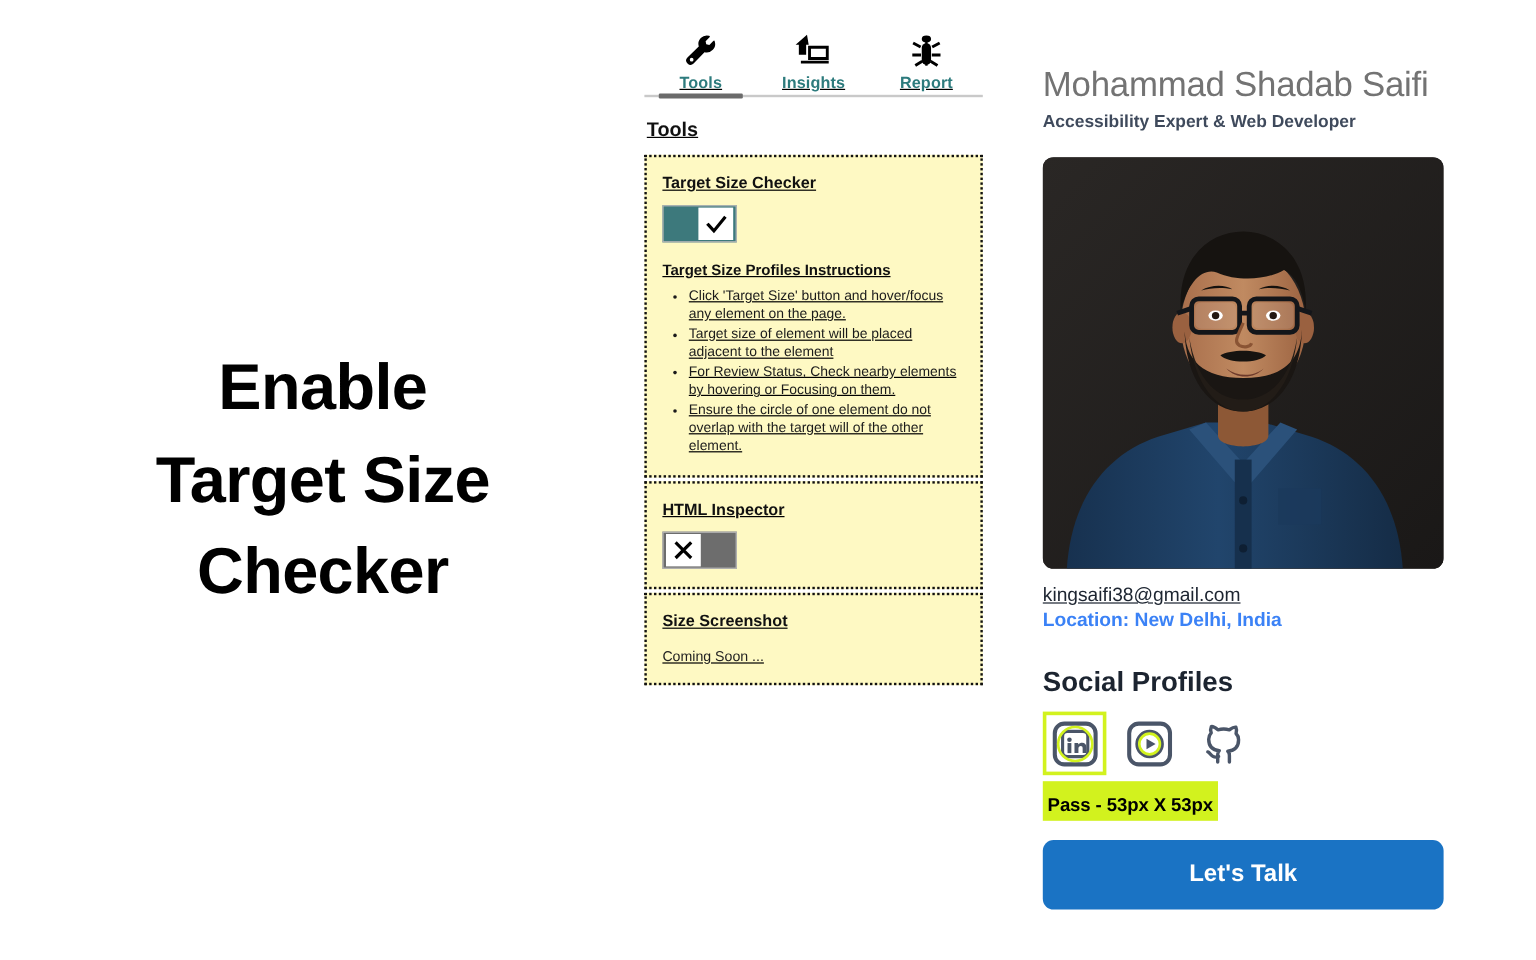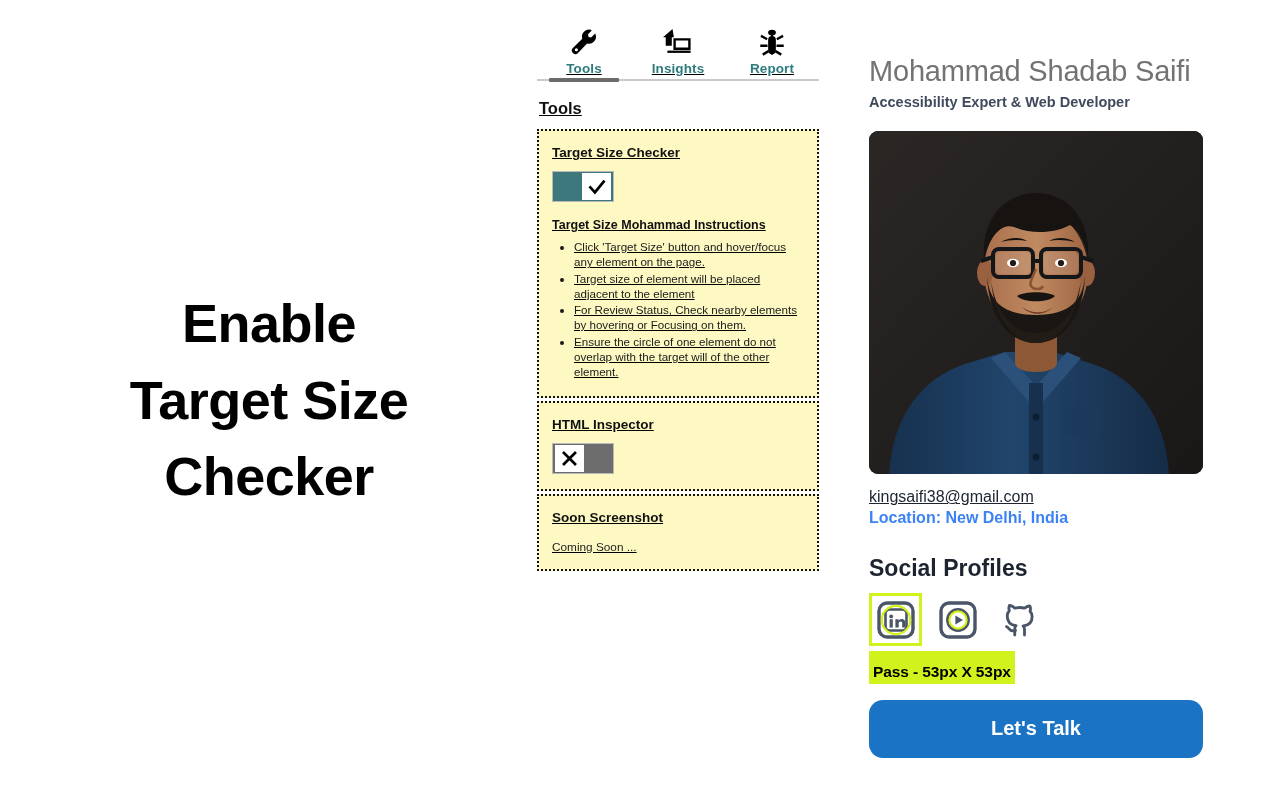--- a/index.html
+++ b/index.html
@@ -145,21 +145,21 @@
     display: inline-block; margin-top: 5px;
     background: #d2f21e; color: #000000;
     font-size: 15.5px; font-weight: 700;
     padding: 12px 4px 3px 4px;
     letter-spacing: -0.1px;
   }
 
   .cta {
     display: block; width: 334px; margin-top: 16px;
     background: #1a73c4; color: #ffffff;
-    border: none; border-radius: 14px;
+    border: none; border-radius: 9px;
     font-family: "Liberation Sans", sans-serif;
     font-size: 20px; font-weight: 700;
     padding: 17px 0 18px 0;
     cursor: pointer; text-align: center;
   }
 </style>
 </head>
 <body>
 
 <div class="page">
@@ -217,42 +217,42 @@
       <div class="card-title">Target Size Checker</div>
 
       <div class="switch on" role="switch" aria-checked="true">
         <span class="knob">
           <svg width="20" height="20" viewBox="0 0 24 24" fill="none" stroke="#000" stroke-width="3.2" stroke-linecap="square">
             <path d="M4 12.5 9.5 18.5 20 5.5"></path>
           </svg>
         </span>
       </div>
 
-      <div class="instr-title">Target Size Mohammad Instructions</div>
+      <div class="instr-title">Target Size Profiles Instructions</div>
       <ul class="instr-list">
         <li>Click 'Target Size' button and hover/focus any element on the page.</li>
         <li>Target size of element will be placed adjacent to the element</li>
         <li>For Review Status, Check nearby elements by hovering or Focusing on them.</li>
         <li>Ensure the circle of one element do not overlap with the target will of the other element.</li>
       </ul>
     </div>
 
     <div class="card">
       <div class="card-title">HTML Inspector</div>
       <div class="switch off" role="switch" aria-checked="false">
         <span class="knob">
           <svg width="19" height="19" viewBox="0 0 24 24" fill="none" stroke="#000" stroke-width="3.4" stroke-linecap="square">
             <path d="M5 5 19 19M19 5 5 19"></path>
           </svg>
         </span>
       </div>
     </div>
 
     <div class="card">
-      <div class="card-title">Soon Screenshot</div>
+      <div class="card-title">Size Screenshot</div>
       <div class="coming-soon">Coming Soon ...</div>
     </div>
 
   </div>
 
   <div class="profile">
 
     <div class="profile-name">Mohammad Shadab Saifi</div>
     <div class="profile-role">Accessibility Expert &amp; Web Developer</div>
 

